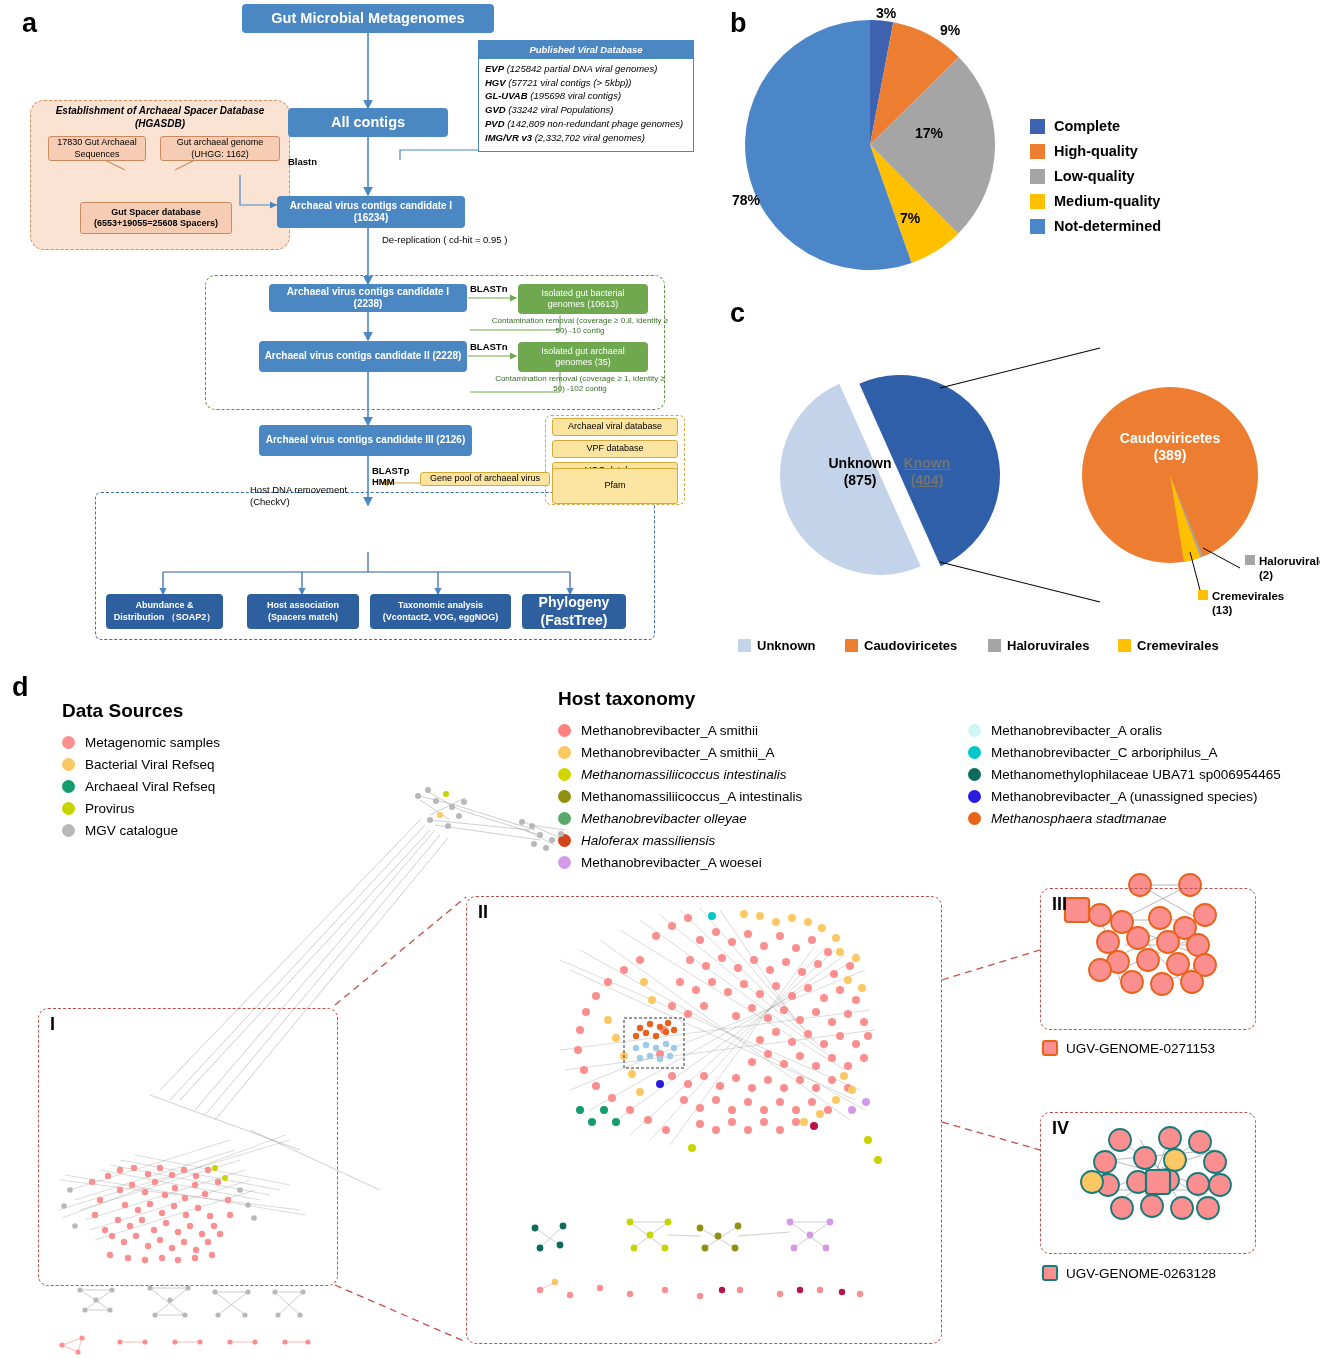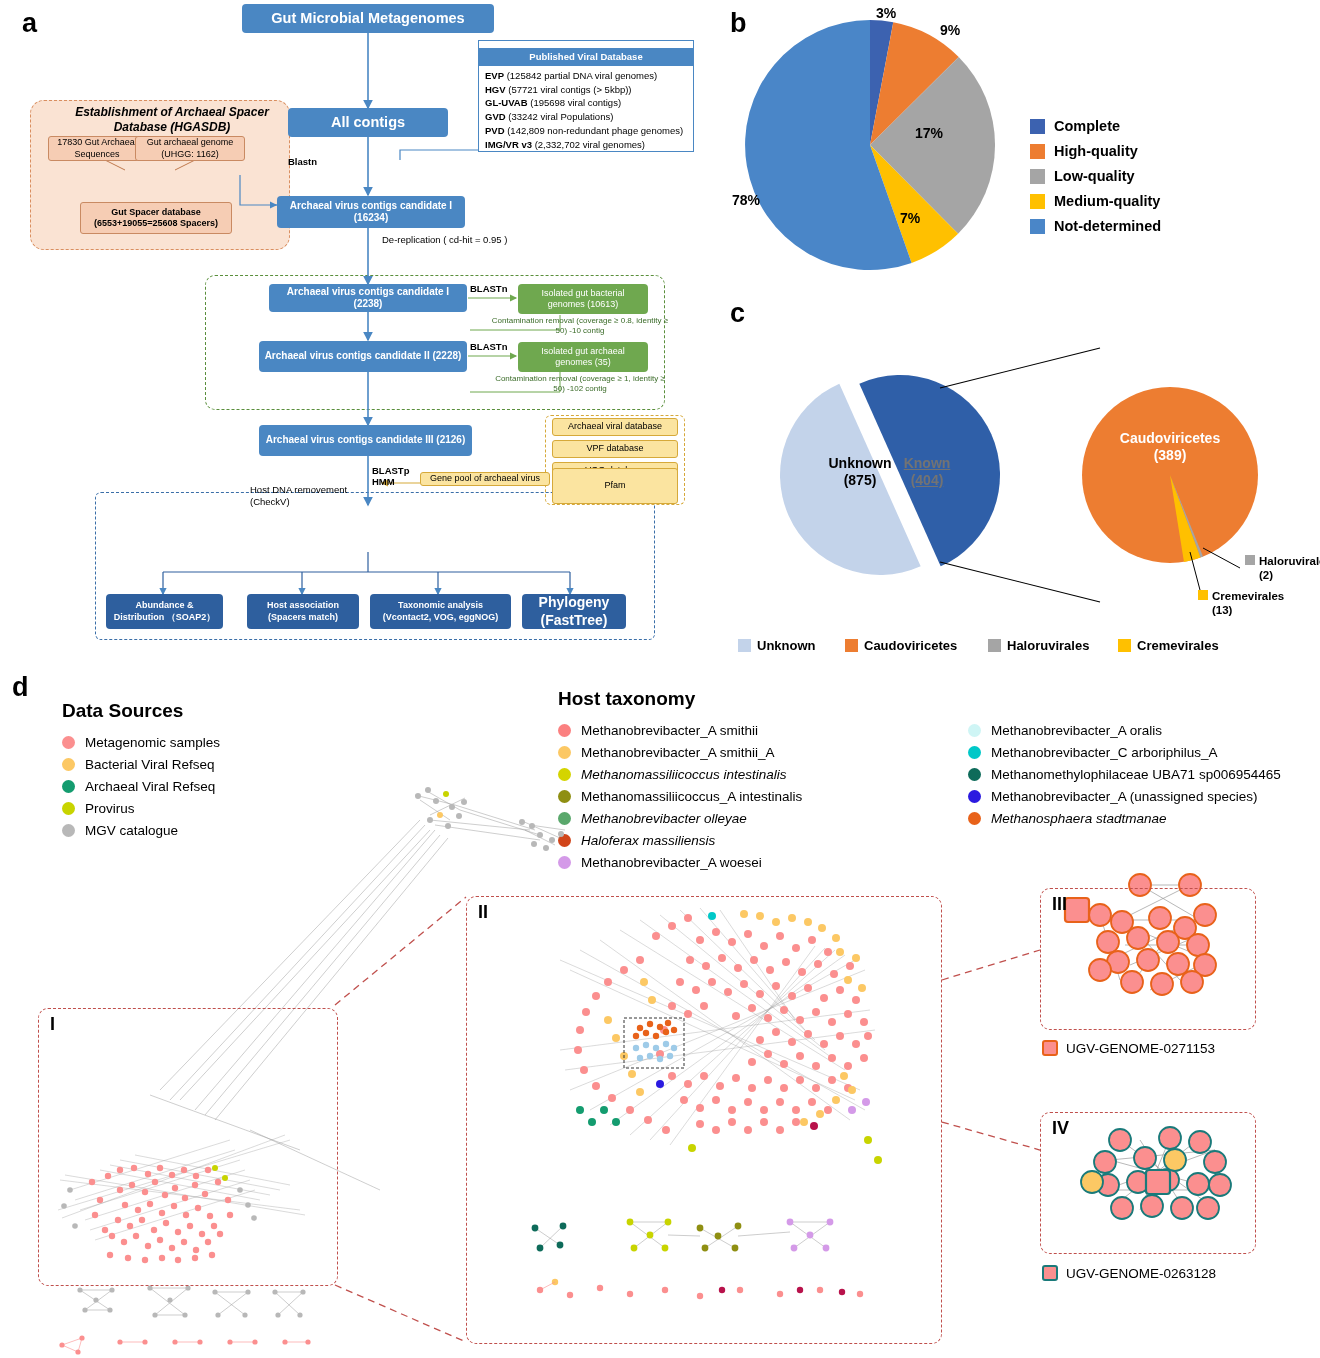--- a/index.html
+++ b/index.html
@@ -65,22 +65,23 @@
     font-size: 9px;
     color: #000;
   }
   .whitebox {
     background: #fff;
     border: 1px solid #4a87c3;
     font-size: 9.5px;
     text-align: left;
     align-items: flex-start;
     justify-content: flex-start;
-    padding: 10px 6px;
+    padding: 3px 6px;
     line-height: 1.45;
+    font-style: italic;
   }
   .dash-peach {
     position: absolute;
     border: 1.4px dashed #d98e5f;
     border-radius: 14px;
     background: #fae3d3;
   }
   .dash-green {
     position: absolute;
     border: 1.4px dashed #5a8f3c;
@@ -205,27 +206,27 @@
     <div><b>GL-UVAB</b> <span>(195698 viral contigs)</span></div>
     <div><b>GVD</b> <span>(33242 viral Populations)</span></div>
     <div><b>PVD</b> <span>(142,809 non-redundant phage genomes)</span></div>
     <div><b>IMG/VR v3</b> <span>(2,332,702 viral genomes)</span></div>
   </div>
 
   <div class="box blue" style="left:288px; top:108px; width:160px; height:29px; font-size:14.5px;">
     <span>All contigs</span>
   </div>
 
-  <div class="lbl" style="left:52px; top:105px; width:240px; font-style:italic; font-weight:bold; font-size:12px;">
+  <div class="lbl" style="left:40px; top:105px; width:240px; font-style:italic; font-weight:bold; font-size:10px;">
     <span>Establishment of  Archaeal Spacer Database (HGASDB)</span>
   </div>
   <div class="box peachbox" style="left:48px; top:136px; width:98px; height:25px;">
     <span>17830 Gut Archaeal Sequences</span>
   </div>
-  <div class="box peachbox" style="left:135px; top:136px; width:110px; height:25px;">
+  <div class="box peachbox" style="left:160px; top:136px; width:120px; height:25px;">
     <span>Gut archaeal genome (UHGG: 1162)</span>
   </div>
   <div class="box peachbox" style="left:80px; top:202px; width:152px; height:32px; font-weight:bold;">
     <span>Gut Spacer database (6553+19055=25608 Spacers)</span>
   </div>
 
   <div class="lbl lbl-b" style="left:288px; top:156px; width:60px; text-align:left;">
     <span>Blastn</span>
   </div>
 

